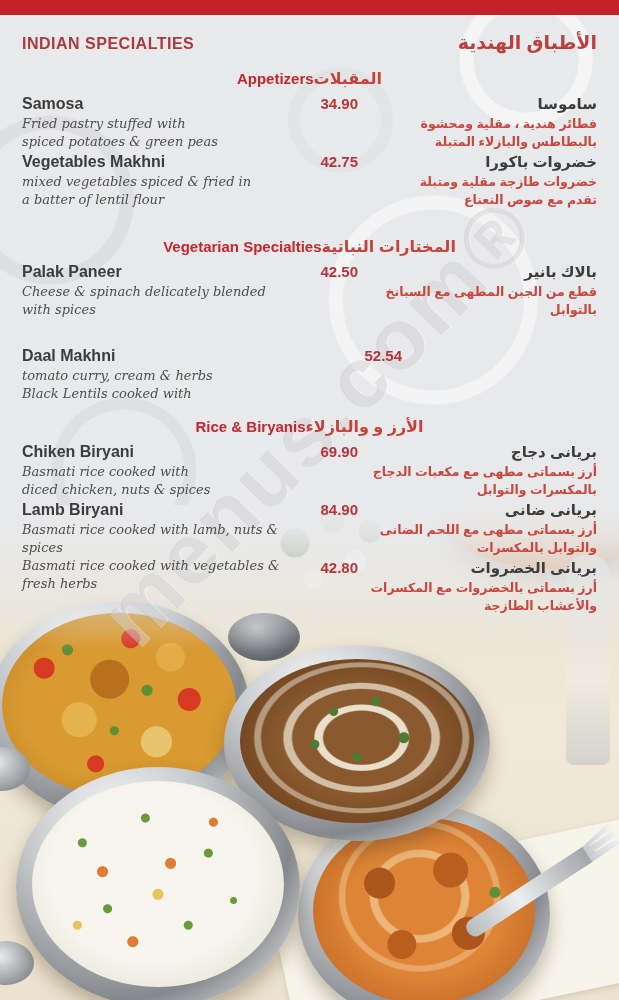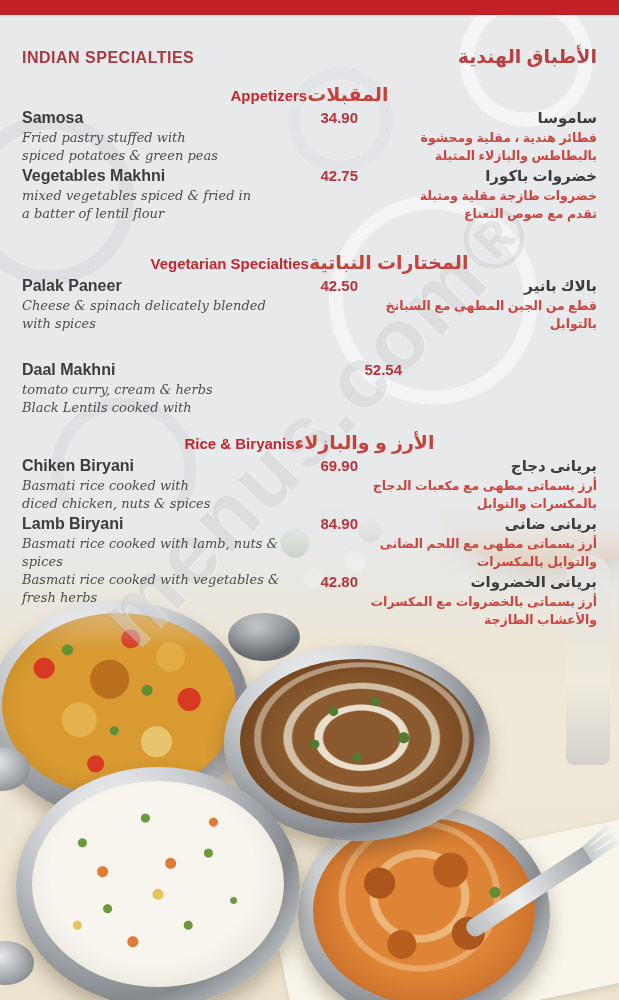--- a/index.html
+++ b/index.html
@@ -9,30 +9,30 @@
   .page::before{content:"";position:absolute;inset:0;z-index:0;pointer-events:none;
     background-image:
       radial-gradient(circle at 85% 6%, transparent 0 52px, rgba(255,255,255,.55) 53px 66px, transparent 67px),
       radial-gradient(circle at 8% 20%, transparent 0 70px, rgba(214,216,220,.6) 71px 84px, transparent 85px),
       radial-gradient(circle at 70% 30%, transparent 0 90px, rgba(255,255,255,.5) 91px 104px, transparent 105px),
       radial-gradient(circle at 20% 47%, transparent 0 60px, rgba(214,216,220,.55) 61px 72px, transparent 73px),
       radial-gradient(circle at 55% 12%, transparent 0 40px, rgba(222,224,227,.6) 41px 52px, transparent 53px);}
   .topbar{position:absolute;left:0;top:0;width:619px;height:15px;background:#c32127;z-index:30;}
 
   
-  .content{position:absolute;left:0;top:29px;width:619px;padding:0 22px;box-sizing:border-box;z-index:20;}
+  .content{position:absolute;left:0;top:15px;width:619px;padding:0 22px;box-sizing:border-box;z-index:20;}
   .title-row{display:flex;justify-content:space-between;align-items:baseline;margin-top:16px;height:26px;}
   .title-en{color:#a93b40;font-size:16px;font-weight:bold;letter-spacing:.5px;}
   .title-ar{color:#b8413f;font-size:19px;font-weight:bold;direction:rtl;}
 
   .sec-head{display:flex;justify-content:center;align-items:baseline;height:24px;margin-top:14px;}
   .sec-head.first{margin-top:12px;}
   .sec-head.gap-lg{margin-top:28px;}
   .sec-en{color:#c4262d;font-size:15px;font-weight:bold;}
-  .sec-ar{color:#c4433d;font-size:19px;font-weight:bold;direction:rtl;}
+  .sec-ar{color:#c4433d;font-size:16px;font-weight:bold;direction:rtl;}
 
   .item{display:grid;grid-template-columns:268px 70px 1fr;align-items:start;}
   .item.gap-top{margin-top:26px;gap:44px;}
   .name-en{color:#3c3c3c;font-size:16px;font-weight:bold;line-height:22px;}
   .price{color:#b5353a;font-size:15px;font-weight:bold;line-height:22px;text-align:right;padding-right:2px;}
   .name-ar{color:#3c3c3c;font-size:15px;font-weight:bold;line-height:22px;direction:rtl;}
   .desc-en{color:#4d4d4d;font-size:13px;font-style:italic;line-height:18px;
            font-family:"DejaVu Serif","Liberation Serif",serif;}
   .desc-ar{color:#c8473f;font-size:12.5px;font-weight:bold;line-height:18px;text-align:right;direction:rtl;}
 

